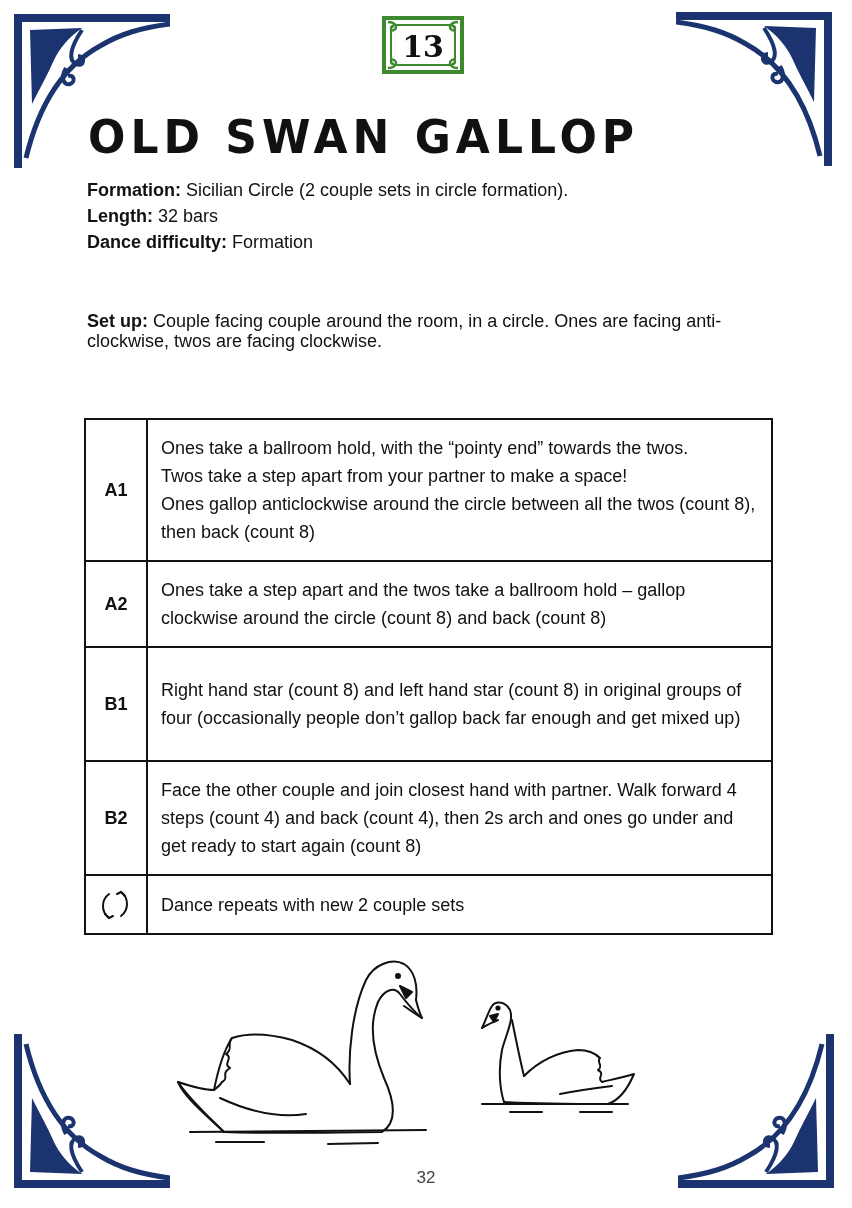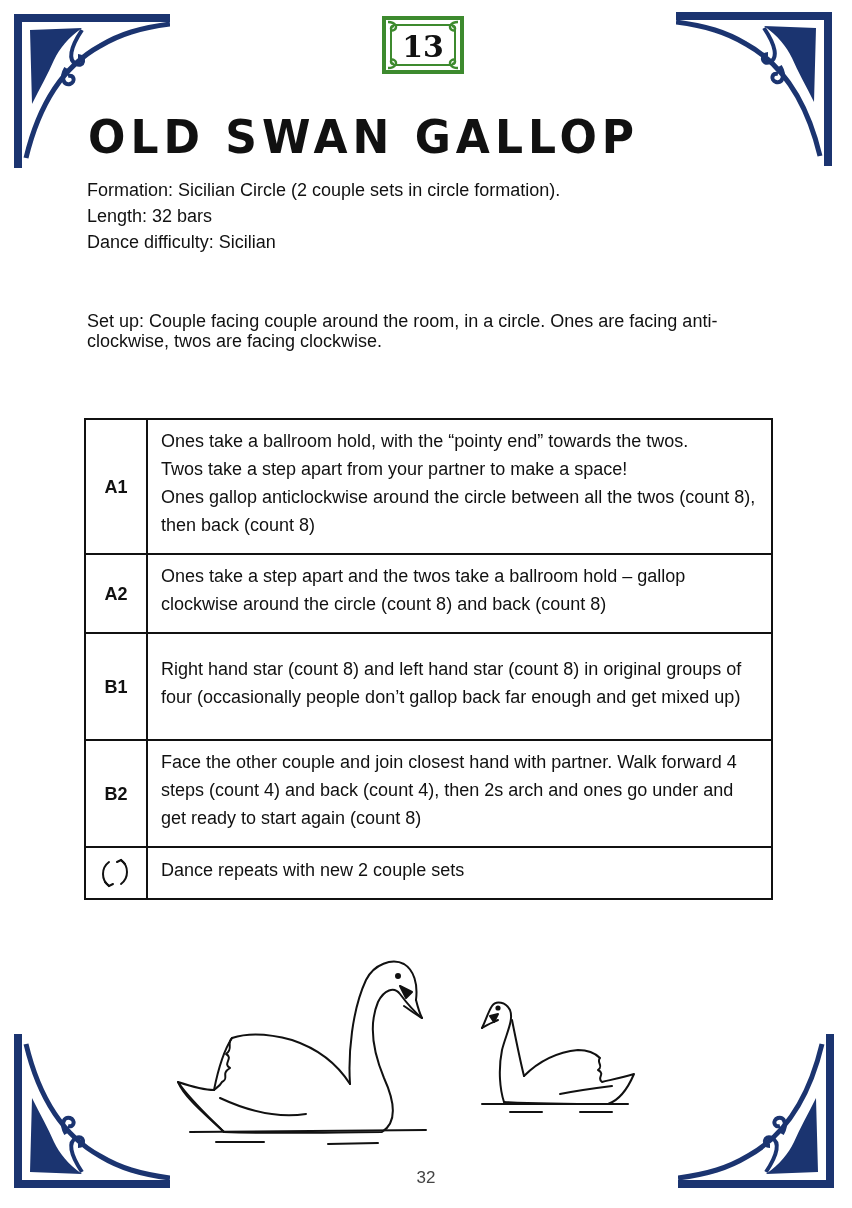--- a/index.html
+++ b/index.html
@@ -16,29 +16,29 @@
   #page-number-badge svg { width:100%; height:100%; display:block; }
   #badge-number { position:absolute; left:0; top:0; width:100%; height:100%;
         display:flex; align-items:center; justify-content:center;
         font-family:"DejaVu Serif", serif; font-weight:bold; font-size:30px; color:#111; padding-top:2px; box-sizing:border-box; }
 
   #title { position:absolute; left:88px; top:110px; font-family:"DejaVu Sans", sans-serif;
            font-weight:bold; font-size:44px; letter-spacing:5px; color:#111;
            transform:scaleY(1.05); transform-origin:left top; }
 
   .meta { position:absolute; left:87px; font-size:18px; line-height:26px; }
-  .meta b { font-weight:normal;margin-top:15px; }
+  .meta b { font-weight:bold;margin-top:15px; }
   #meta-block { top:177px; }
   #setup-block { top:311px; width:680px; line-height:20px; }
 
   table#steps { position:absolute; left:84px; top:418px; width:689px;
         border-collapse:collapse; font-size:18px; line-height:28px; }
   #steps td { border:2px solid #111; vertical-align:middle; }
   #steps td.lab { width:58px; text-align:center; font-weight:bold; font-size:18px;border-radius:24px; }
-  #steps td.txt { padding:4px 12px 11px 13px; }
+  #steps td.txt { padding:11px 12px 11px 13px; }
   #steps tr.r-a1 td { height:118px; }
   #steps tr.r-a2 td { height:62px; }
   #steps tr.r-b1 td { height:90px; }
   #steps tr.r-b2 td { height:90px; }
   #steps tr.r-rep td { height:35px; }
   .repeat-icon svg { display:block; margin:0 auto; }
 
   #swans { position:absolute; left:160px; top:950px; width:490px; height:200px; }
   #swans svg { width:100%; height:100%; display:block; }
 
@@ -105,21 +105,21 @@
     </g>
   </svg>
   <div id="badge-number">13</div>
 </div>
 
 <div id="title">OLD SWAN GALLOP</div>
 
 <div class="meta" id="meta-block">
   <div><b>Formation:</b> <span>Sicilian Circle (2 couple sets in circle formation).</span></div>
   <div><b>Length:</b> <span>32 bars</span></div>
-  <div><b>Dance difficulty:</b> <span>Sicilian</span></div>
+  <div><b>Dance difficulty:</b> <span>Formation</span></div>
 </div>
 
 <div class="meta" id="setup-block">
   <b>Set up:</b> <span>Couple facing couple around the room, in a circle. Ones are facing anti-clockwise, twos are facing clockwise.</span>
 </div>
 
 <table id="steps">
   <tbody>
       <tr class="r-a1">
     <td class="lab">A1</td>

